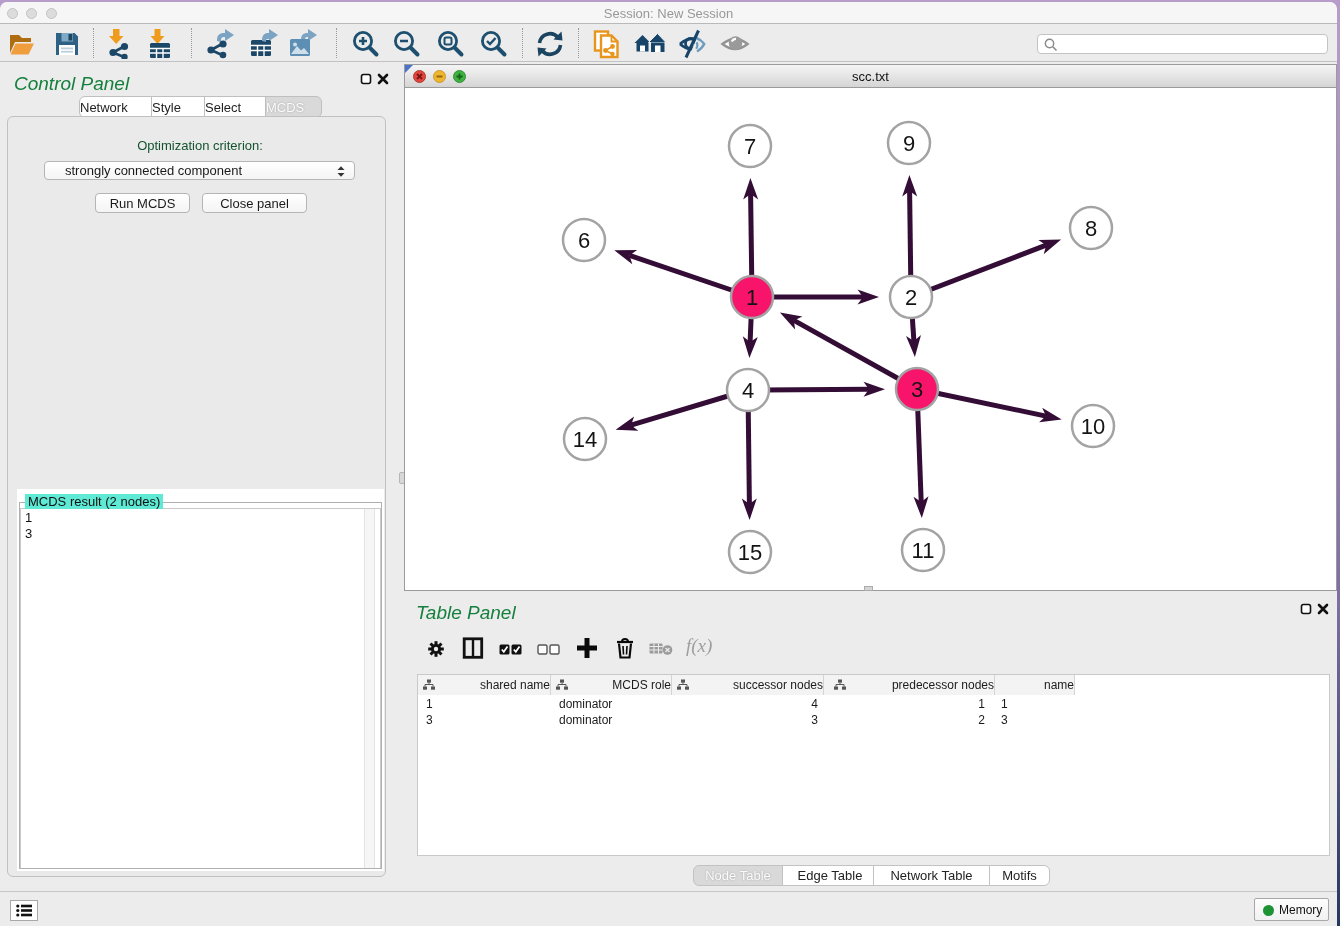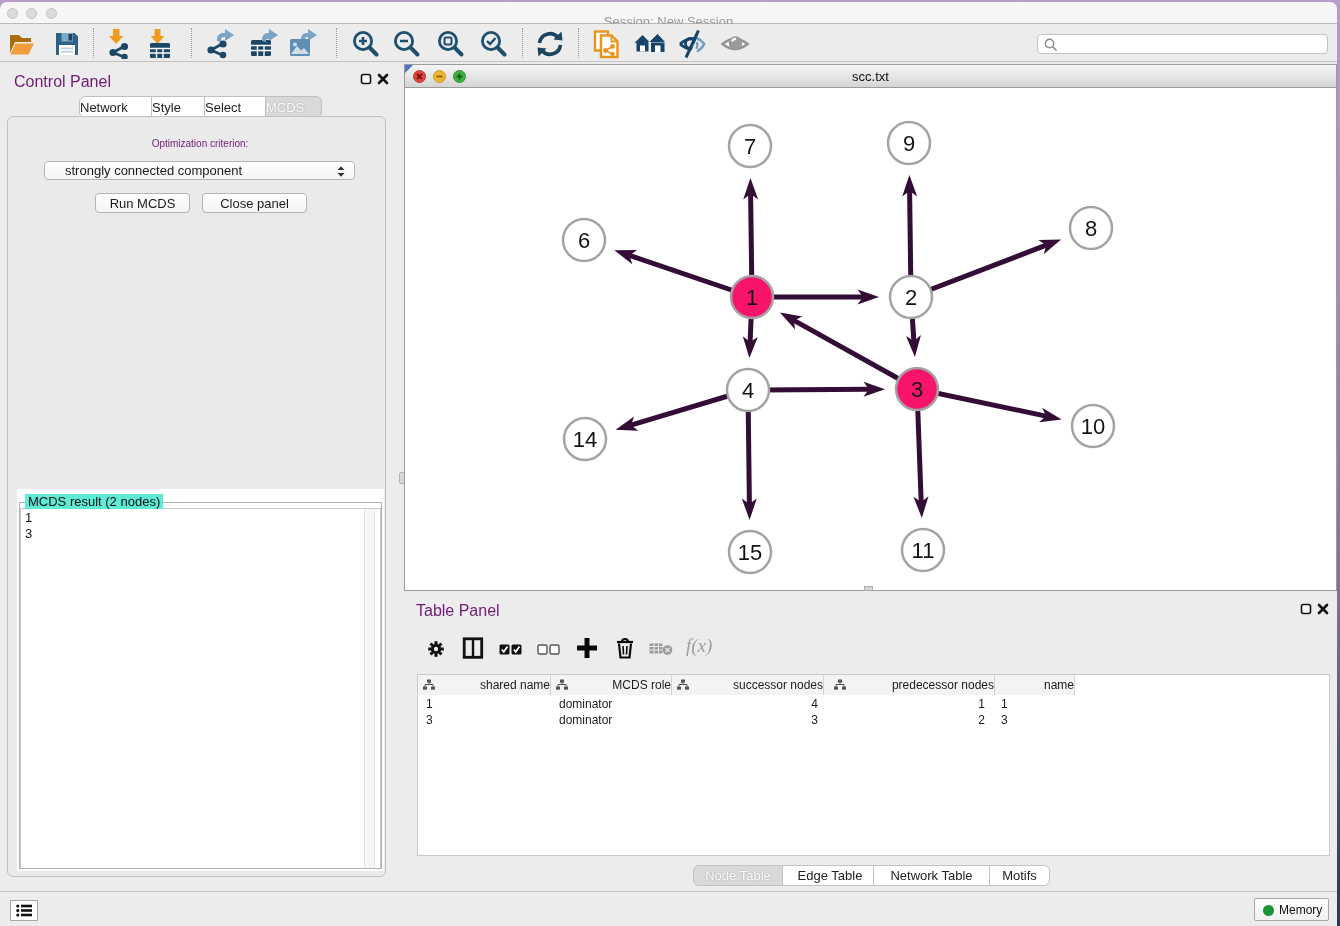--- a/index.html
+++ b/index.html
@@ -6,30 +6,30 @@
 html,body { width:1340px; height:926px; overflow:hidden; }
 body { background:linear-gradient(180deg,#b89cc9 0%,#a58cb9 30%,#7e6f9e 65%,#27375c 100%);
   font-family:"Liberation Sans",sans-serif; }
 #win { position:absolute; left:0; top:2px; width:1337px; height:924px; background:#ececec;
   border-radius:7px 7px 0 0; overflow:hidden; }
 
 #titlebar { position:absolute; left:0; top:0; width:1337px; height:22px; background:#f6f6f6;
   border-bottom:1px solid #b9b9b9; border-radius:7px 7px 0 0; }
 .tl { position:absolute; top:6px; width:11px; height:11px; border-radius:50%;
   background:#dcdcdc; border:1px solid #c3c3c3; }
-#wtitle { position:absolute; top:4px; left:0; width:100%; text-align:center; font-size:13px; color:#989898;margin-top:8px; }
+#wtitle { position:absolute; top:4px; left:0; width:100%; text-align:center; font-size:13px; color:#989898; }
 
 #toolbar { position:absolute; left:0; top:22px; width:1337px; height:38px; background:#ececec;
   border-bottom:1px solid #c2c2c2; }
 .tsep { position:absolute; top:4px; height:30px; width:0; border-left:1px dotted #9a9a9a; }
 .ticon { position:absolute; top:5px; }
 #search { position:absolute; left:1037px; top:10px; width:291px; height:20px; background:#fff;
   border:1px solid #c3c3c3; border-radius:4px; }
 
-.phead { font-size:16px; color:#701a75; }
+.phead { font-size:19px; color:#15803d;font-style:italic; }
 
 .tab { position:absolute; top:94px; height:22px; background:#fff; border:1px solid #bfbfbf;
   font-size:13px; color:#222; text-align:left; line-height:21px; font-weight:400; }
 #tabbox { position:absolute; left:7px; top:114px; width:379px; height:761px;
   border:1px solid #c0c0c0; border-radius:6px; background:#eaeaea; }
 .btn { position:absolute; background:linear-gradient(#ffffff,#f4f4f4); border:1px solid #b5b5b5; border-radius:4px;
   font-size:13px; color:#1a1a1a; text-align:center; }
 #resultpanel { position:absolute; left:17px; top:487px; width:367px; height:382px; background:#fff; }
 #fieldset { position:absolute; left:2px; top:13px; width:363px; height:367px; border:1px solid #b0b0b0; background:transparent; }
 #fieldlabel { position:absolute; left:5px; top:-9px; background:#5eead4; padding:0 3px; font-size:13px; color:#111; }
@@ -225,21 +225,21 @@
   <rect x="1.5" y="1.5" width="9" height="9" rx="2" fill="#fff" stroke="#111" stroke-width="1.6"></rect>
 </svg>
 <svg style="position:absolute;left:377px;top:71px" width="12" height="12">
   <path d="M2 2 L10 10 M10 2 L2 10" stroke="#111" stroke-width="2.6" stroke-linecap="round"></path>
 </svg>
 <div class="tab" style="left:79px;width:73px;border-radius:6px 0 0 6px">Network</div>
 <div class="tab" style="left:151px;width:54px">Style</div>
 <div class="tab" style="left:204px;width:62px">Select</div>
 <div class="tab" style="left:265px;width:57px;border-radius:0 6px 6px 0;background:#d9d9d9;color:#fbfbfb;text-shadow:0 0 2px #a2a2a2">MCDS</div>
 <div id="tabbox"></div>
-<div style="position:absolute;left:45px;top:136px;width:310px;text-align:center;font-size:10px;color:#701a75">Optimization criterion:</div>
+<div style="position:absolute;left:45px;top:136px;width:310px;text-align:center;font-size:13px;color:#14532d">Optimization criterion:</div>
 <div class="btn" style="left:44px;top:159px;width:311px;height:19px;line-height:18px;text-align:left;padding-left:20px;border-radius:4px">strongly connected component
   <svg width="10" height="13" style="position:absolute;right:8px;top:2.5px">
     <path d="M1.5 5 L5 1.2 L8.5 5 Z" fill="#333"></path>
     <path d="M1.5 8 L5 11.8 L8.5 8 Z" fill="#333"></path>
   </svg>
 </div>
 <div class="btn" style="left:95px;top:191px;width:95px;height:20px;line-height:19px">Run MCDS</div>
 <div class="btn" style="left:202px;top:191px;width:105px;height:20px;line-height:19px">Close panel</div>
 <div id="resultpanel">
   <div id="rtext">1<br>3<div id="rscroll"></div></div>

